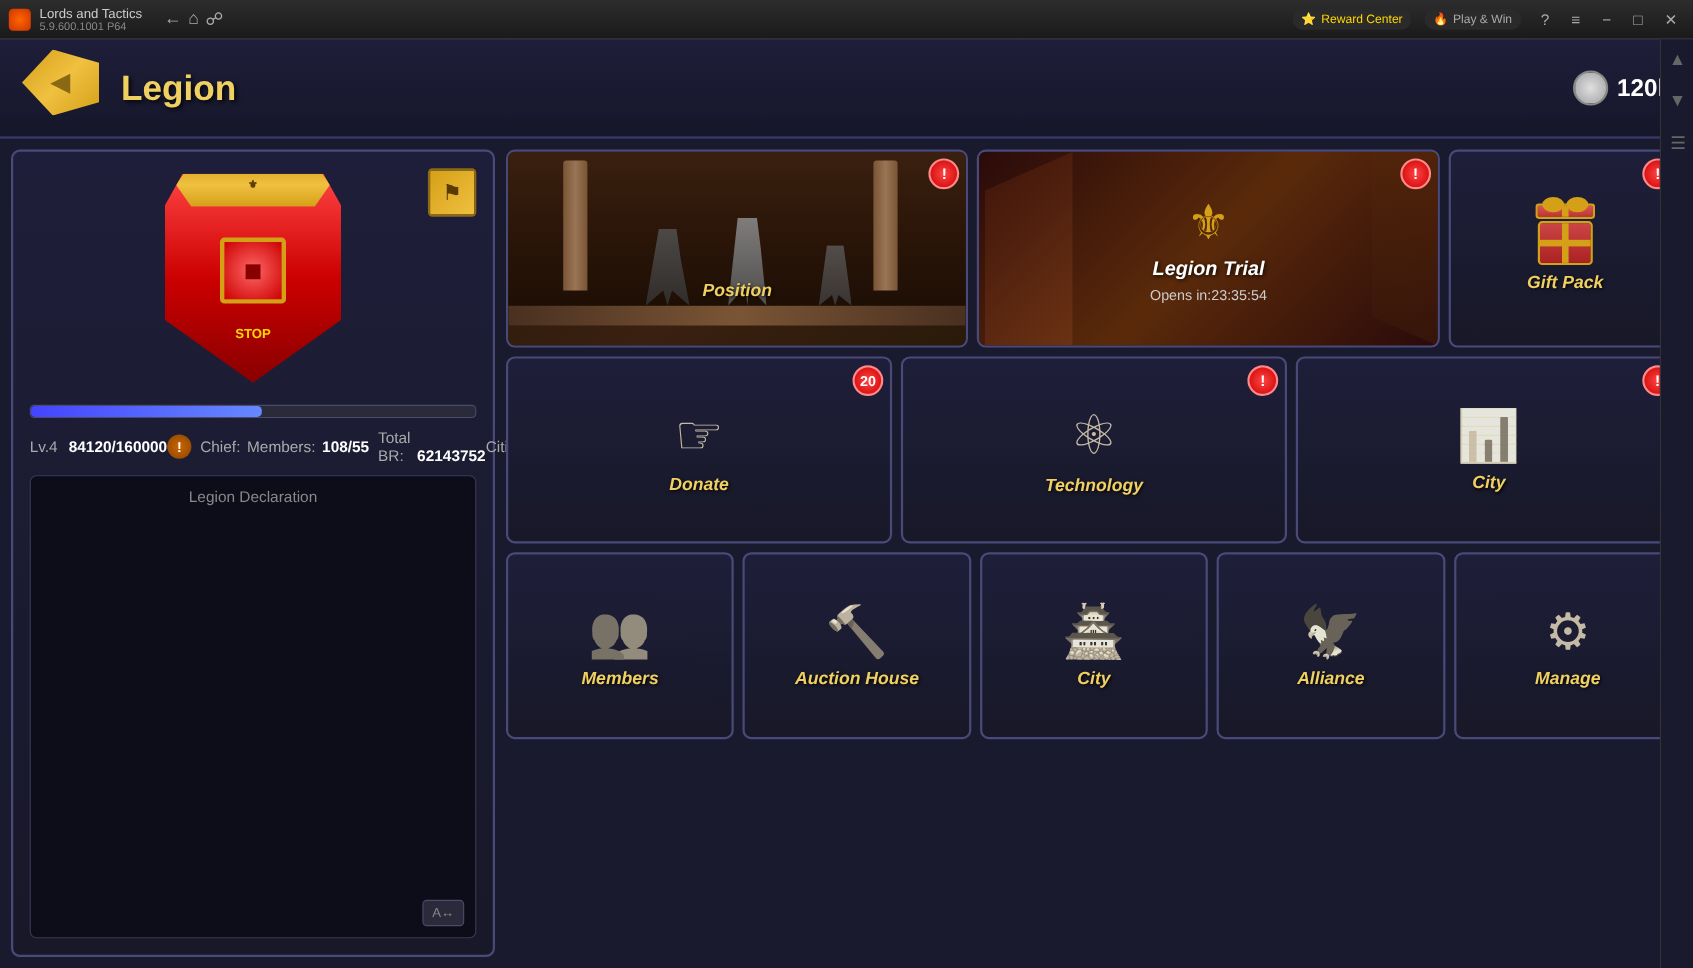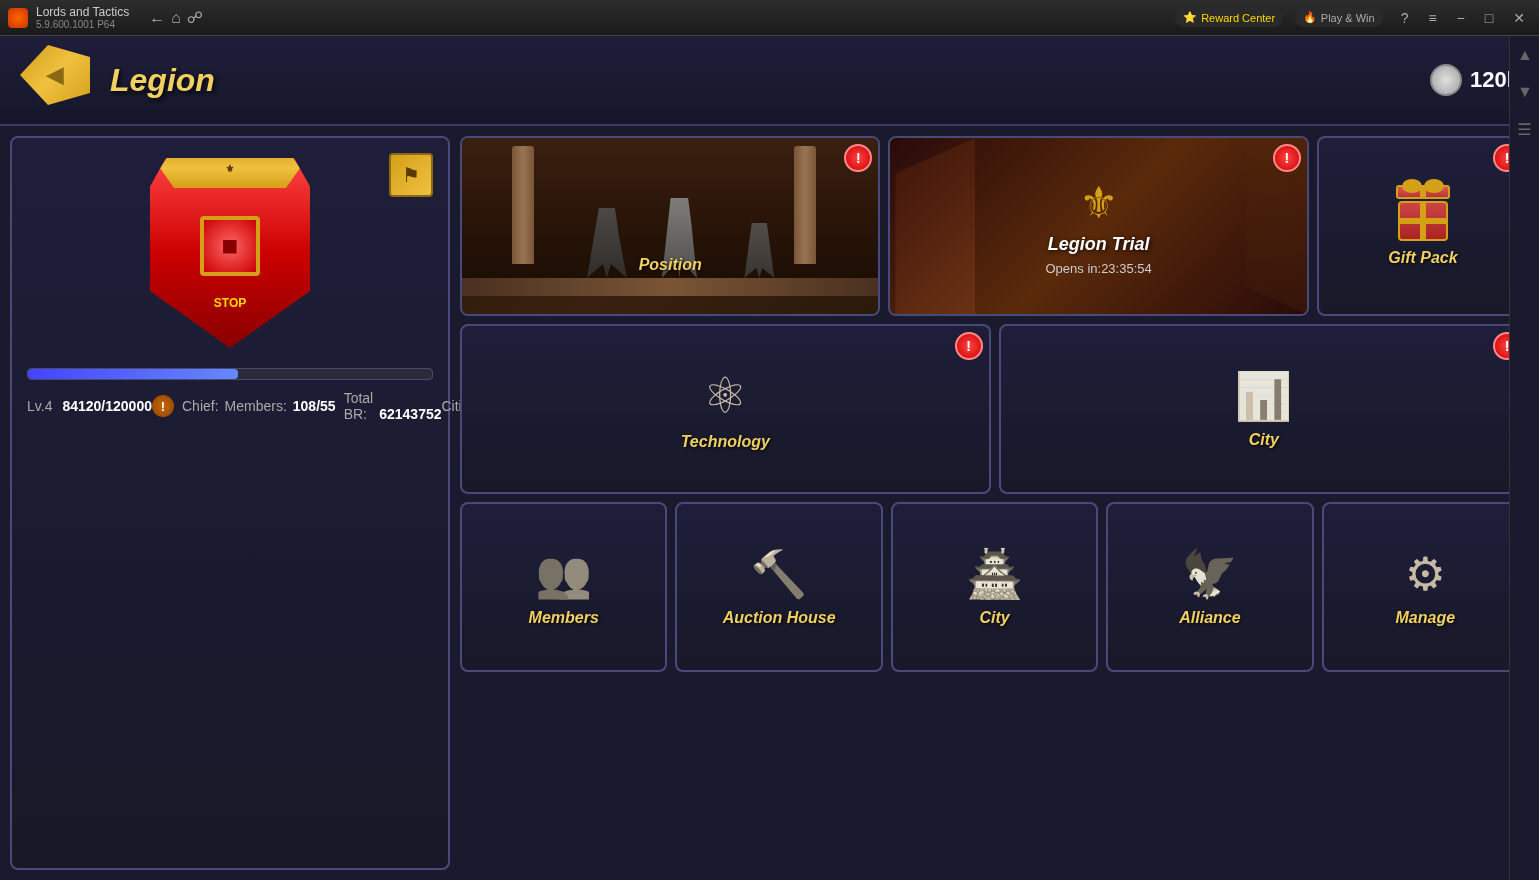--- a/index.html
+++ b/index.html
@@ -117,21 +117,20 @@
       color: #8b6914;
       font-size: 22px;
       font-weight: bold;
     }
     .page-title {
       color: #f0d060;
       font-size: 32px;
       font-weight: bold;
       margin-left: 10px;
       text-shadow: 2px 2px 4px rgba(0,0,0,0.8);
-      font-style: italic;
     }
     .header-currency {
       margin-left: auto;
       display: flex;
       align-items: center;
       gap: 8px;
     }
     .currency-icon {
       width: 32px;
       height: 32px;
@@ -658,21 +657,21 @@
     </div>
 
     <div class="exp-bar-container">
       <div class="exp-bar-fill"></div>
     </div>
 
     <div class="legion-stats">
       <div class="stat-row">
         <div class="level-info">
           <span class="level-text">Lv.4</span>
-          <span class="level-value">84120/120000</span>
+          <span class="level-value">84120/160000</span>
         </div>
         <div class="info-icon">!</div>
       </div>
       <div class="stat-row">
         <div class="stat-left">
           <span class="stat-label">Chief:</span>
           <span class="stat-value"></span>
         </div>
         <div class="stat-left">
           <span class="stat-label">Members:</span>
@@ -684,20 +683,25 @@
           <span class="stat-label">Total BR:</span>
           <span class="stat-value">62143752</span>
         </div>
         <div class="stat-left">
           <span class="stat-label">Cities:</span>
           <span class="stat-value">2/72</span>
         </div>
       </div>
     </div>
 
+    <div class="legion-declaration">
+      <span class="declaration-title">Legion Declaration</span>
+      <div class="declaration-body"></div>
+      <div class="translate-icon">A↔</div>
+    </div>
 
   </div>
 
   <div class="right-panel">
 
     <div class="grid-top">
 
       <div class="grid-cell cell-2col cell-position" style="flex:2;">
         <div class="position-bg" style="width:100%;height:100%;">
           <div class="position-scene">
@@ -744,20 +748,25 @@
             <div class="gift-ribbon-h"></div>
             <div class="gift-ribbon-v"></div>
           </div>
         </div>
         <span class="cell-label">Gift Pack</span>
       </div>
     </div>
 
     <div class="grid-mid">
 
+      <div class="grid-cell" style="flex:1;">
+        <div class="number-badge">20</div>
+        <span class="cell-icon donate-icon-shape">☞</span>
+        <span class="cell-label">Donate</span>
+      </div>
 
       <div class="grid-cell" style="flex:1;">
         <div class="alert-badge">!</div>
         <span class="cell-icon tech-icon-shape">⚛</span>
         <span class="cell-label">Technology</span>
       </div>
 
       <div class="grid-cell" style="flex:1;">
         <div class="alert-badge">!</div>
         <span class="cell-icon store-icon-shape">📊</span>

